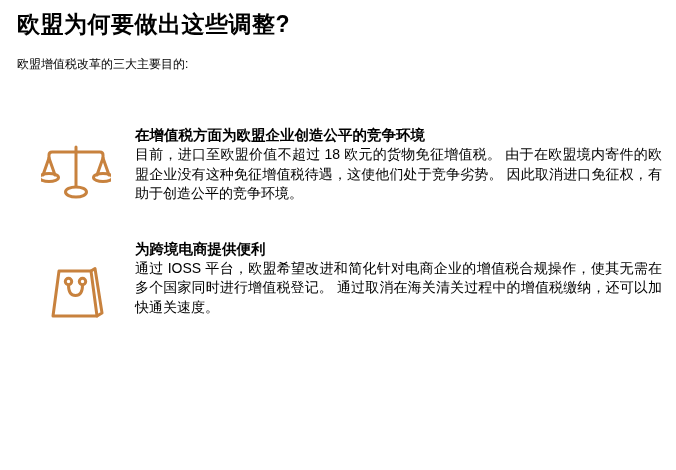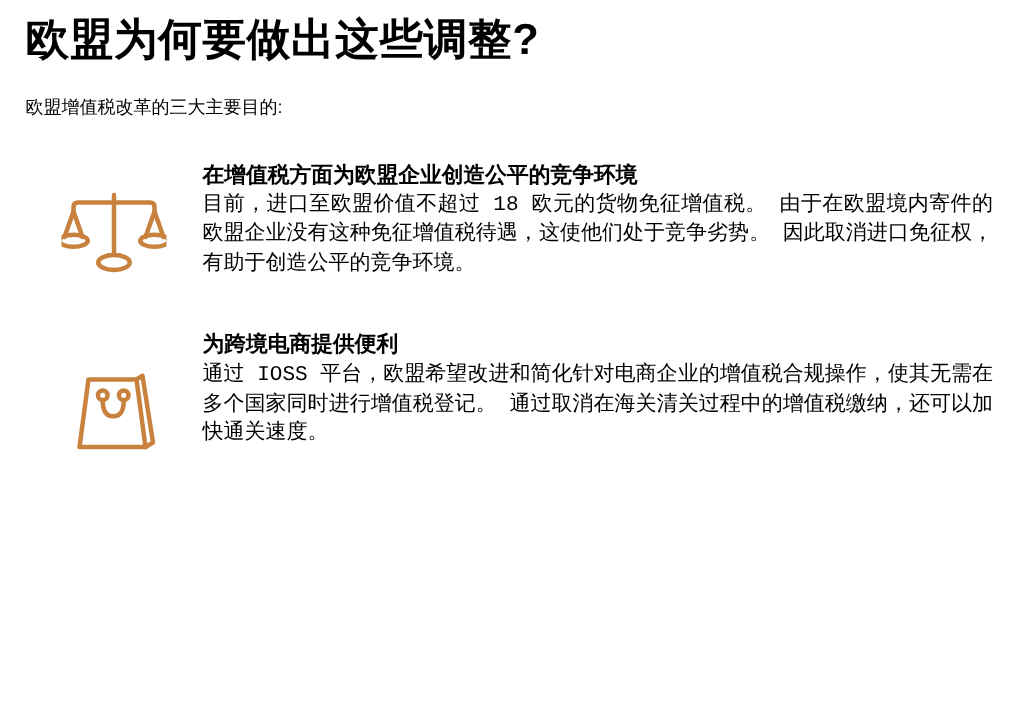--- a/index.html
+++ b/index.html
@@ -9,27 +9,27 @@
   }
   *{box-sizing:border-box;}
   html,body{margin:0;padding:0;}
   body{
     width:676px;height:470px;overflow:hidden;
     background:var(--bg);color:var(--text);
     font-family:"Liberation Sans","DejaVu Sans",sans-serif;
   }
   .container{padding:11px 16px 0 17px;}
   .page-title{
-    font-size:29px;font-weight:bold;line-height:1.15;
+    font-size:23px;font-weight:bold;line-height:1.15;
     margin:0;letter-spacing:0.5px;
   }
   .page-subtitle{
     font-size:12px;margin-top:20px;line-height:1.3;
   }
-  .sections{margin-top:29px;font-family:Liberation Mono, monospace;}
+  .sections{margin-top:53px;}
   .section{
     display:flex;flex-direction:row;align-items:flex-start;
     margin-bottom:36px;
   }
   .icon-col{
     width:118px;flex:0 0 118px;
     display:flex;justify-content:center;
   }
   .icon-col svg{display:block;}
   .sec-1 .icon-col{padding-top:19px;}

